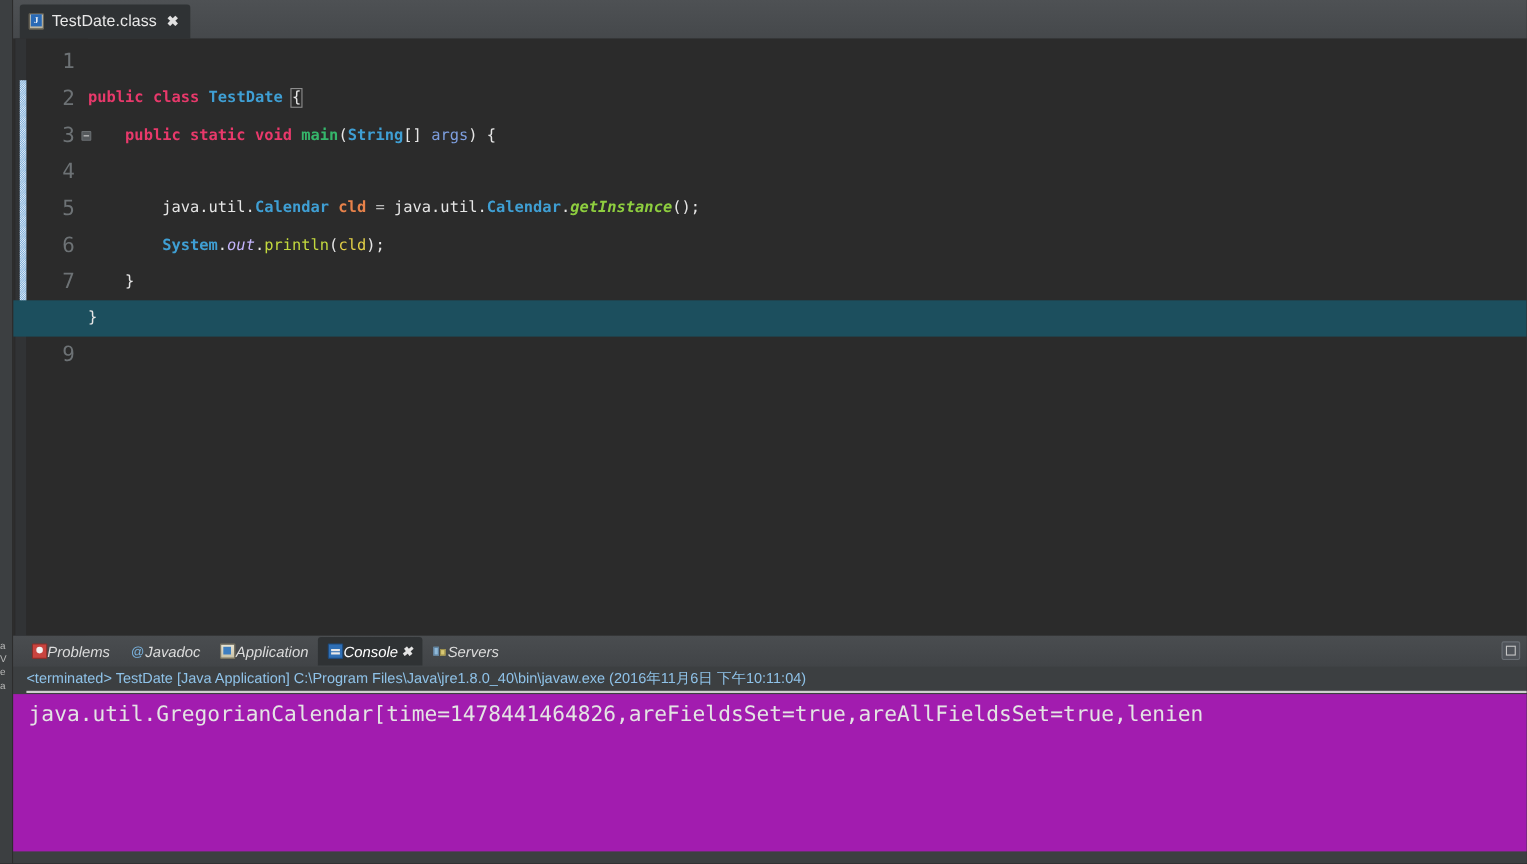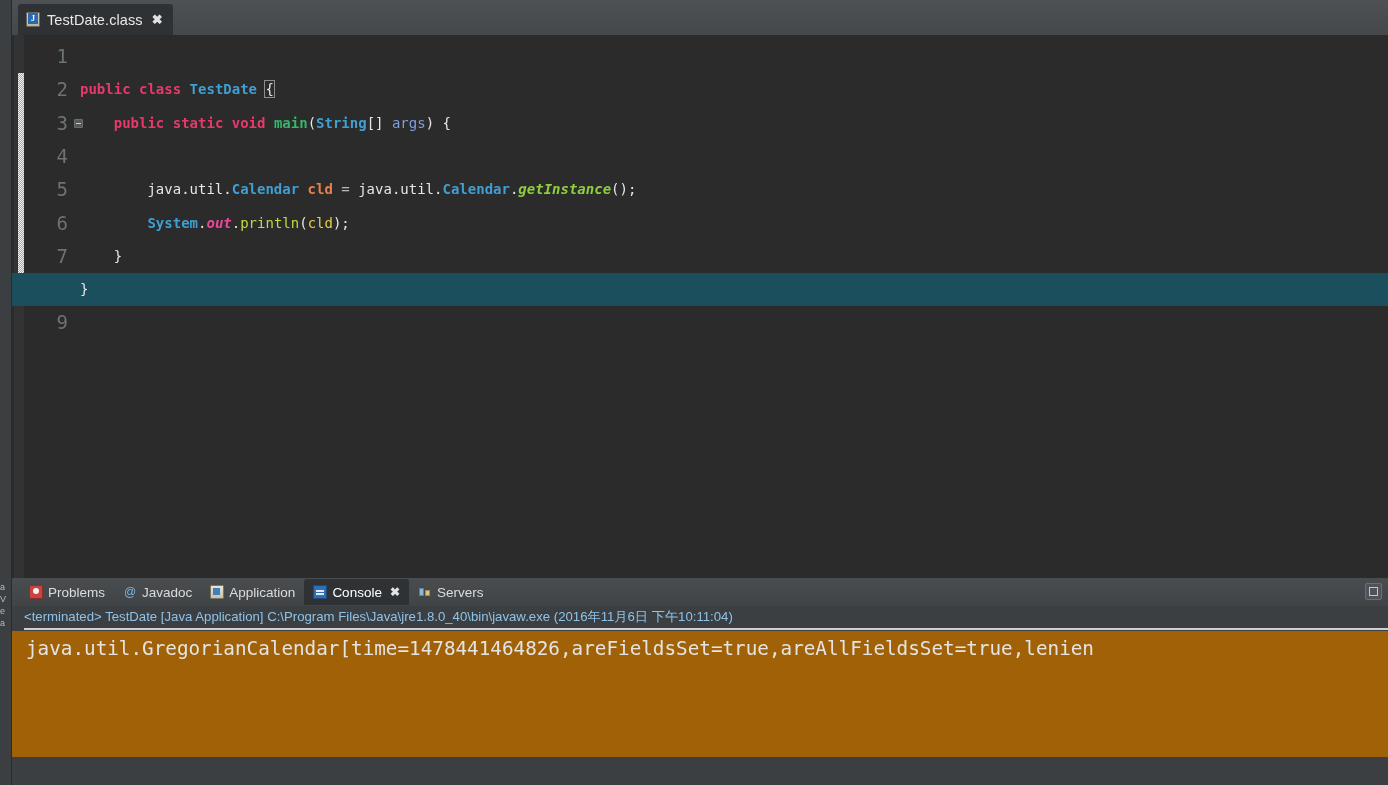--- a/index.html
+++ b/index.html
@@ -199,21 +199,21 @@
 
   
   .t-kw     { color: #e8396b; font-weight: bold; }
   .t-type   { color: #3f9fd4; font-weight: bold; }
   .t-method { color: #35b66b; font-weight: bold; }
   .t-plain  { color: #e6e6e6; margin-top: 40px; }
   .t-param  { color: #7e9fe0; }
   .t-local  { color: #e8824a; font-weight: bold; }
   .t-localr { color: #e3d047; }
   .t-static { color: #8ece3f; font-style: italic; font-weight: bold; }
-  .t-field  { color: #ec4899; font-style: italic; font-weight: bold; }
+  .t-field  { color: #c4b5fd; font-style: italic; font-weight: normal; }
   .t-sysm   { color: #c3d93e; }
   .t-punc   { color: #e6e6e6; }
   .t-op     { color: #b9b9b9; }
   .bracket-match {
     outline: 1px solid #8d8d8d;
     outline-offset: 0px;
   }
 
   
   .bottom-view {
@@ -231,27 +231,27 @@
     background: linear-gradient(to bottom,#4a4d50 0%, #414447 100%);
     display: flex;
     align-items: center;
     padding-left: 8px;
     box-sizing: border-box;
   }
   .bview-tab {
     height: 26px;
     display: flex;
     align-items: center;
-    gap: 5px;
     padding: 0 9px;
     font-size: 13.5px;
     color: #dcdcdc;
     white-space: nowrap;
     cursor: default;
     box-sizing: border-box;
+    font-style: italic;
   }
   .bview-tab.active {
     background: #2f3234;
     border-radius: 3px 3px 0 0;
     color: #ffffff;
     justify-content: center;
   }
   .bview-ico {
     width: 14px; height: 14px;
     flex: 0 0 auto;
@@ -360,22 +360,22 @@
     position: absolute;
     left: 12px; top: 50px;
     width: 1364px;
     height: 2px;
     background: #cfcfcf;
   }
   .console-out {
     position: absolute;
     left: 0; top: 53px;
     width: 1376px;
-    height: 126px;
-    background: #a16207;
+    height: 143px;
+    background: #a21caf;
     overflow: hidden;
   }
   .console-text {
     position: absolute;
     left: 14px; top: 3px;
     font-family: "DejaVu Sans Mono", monospace;
     font-size: 19.3px;
     line-height: 29px;
     color: #e4e4e4;
     white-space: pre;

